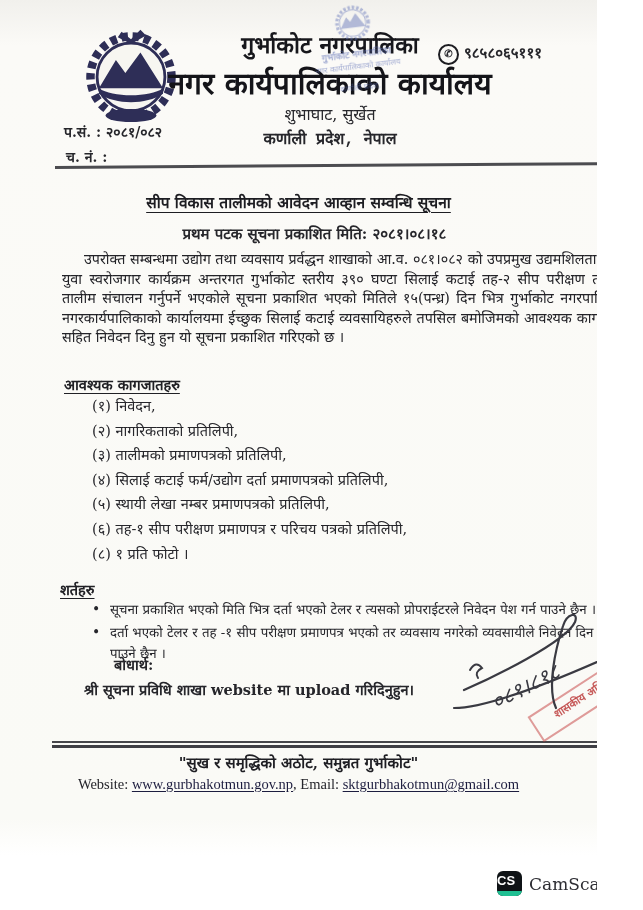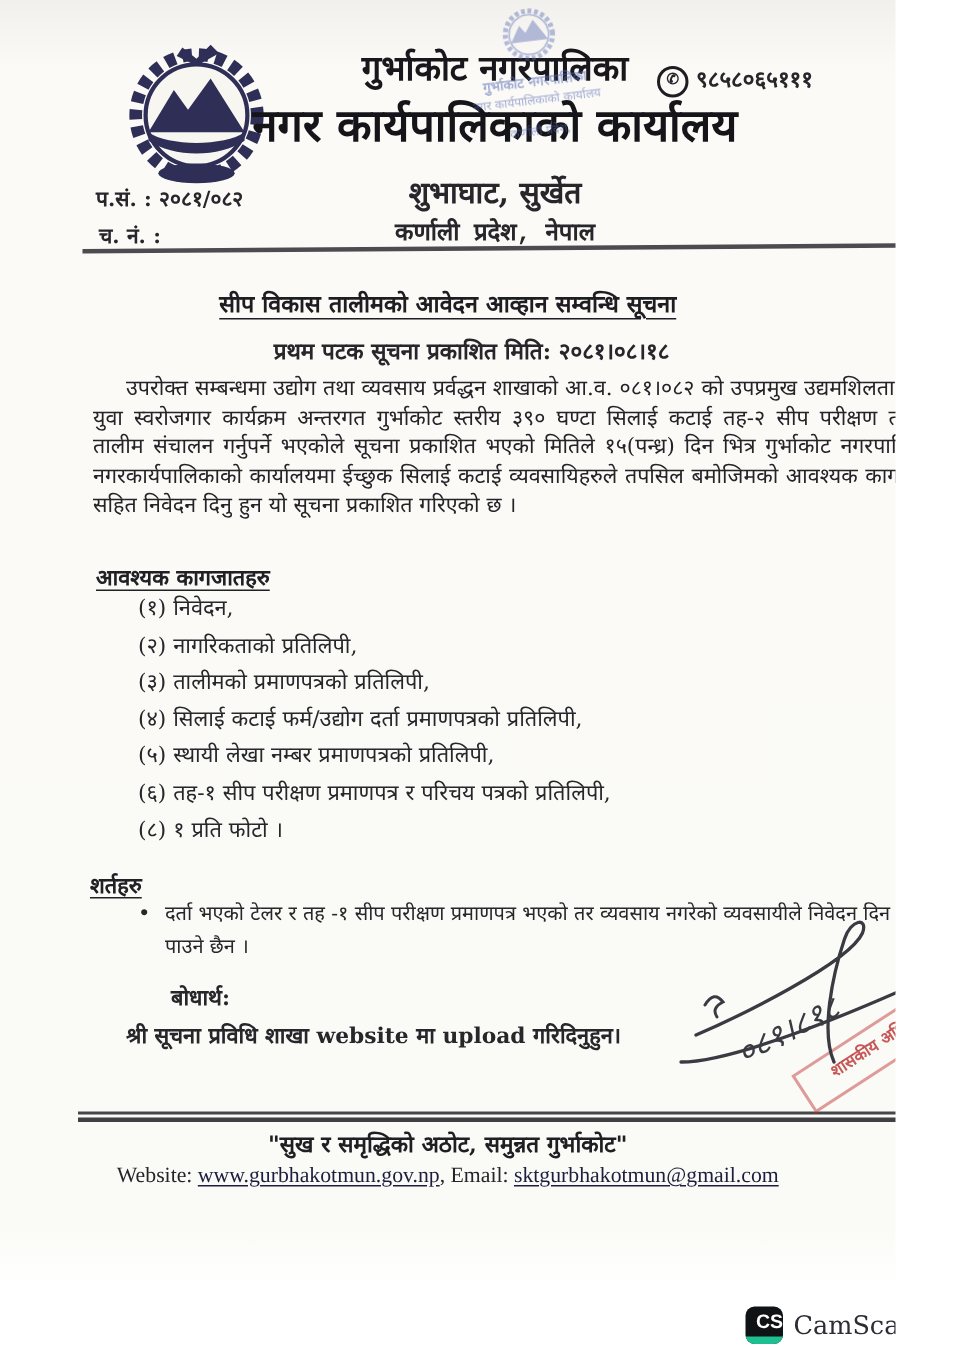--- a/index.html
+++ b/index.html
@@ -7,21 +7,21 @@
     position:relative;width:597px;height:910px;overflow:hidden;
     background:linear-gradient(180deg,#f1f0ec 0%,#fbfaf7 5%,#fafaf6 90%,#ffffff 94%,#ffffff 100%);
     font-family:"DejaVu Serif","Liberation Serif",serif;color:#26262b;
   }
   .abs{position:absolute;}
   
   .logo{left:74px;top:26px;width:114px;height:98px;}
   .head-center{left:120px;top:28px;width:420px;text-align:center;z-index:2;}
   .muni{font-size:23px;font-weight:bold;color:#17171c;white-space:nowrap;}
   .office{font-size:30px;font-weight:bold;color:#141419;white-space:nowrap;margin-top:2px;}
-  .addr{font-size:20px;font-weight:bold;margin-top:11px;}
+  .addr{font-size:16px;font-weight:normal;}
   .prov{font-size:16px;font-weight:bold;margin-top:2px;font-family:Liberation Mono, monospace;}
   .phone{left:438px;top:42px;font-size:15px;font-weight:bold;white-space:nowrap;z-index:3;}
   .phone-circle{display:inline-block;width:17px;height:17px;border:2px solid #1d1d22;border-radius:50%;
     font-size:10px;line-height:16px;text-align:center;vertical-align:middle;margin-right:5px;font-weight:bold;}
   .refno{left:64px;top:122px;font-size:14px;font-weight:bold;}
   .chno{left:66px;top:147px;font-size:14px;font-weight:bold;}
   .blue-stamp{left:288px;top:2px;width:140px;height:130px;transform:rotate(-7deg);
     color:#5a6cb4;opacity:.55;text-align:center;z-index:3;filter:blur(.3px);}
   .blue-stamp .st-l1{font-size:9px;font-weight:bold;margin-top:1px;}
   .blue-stamp .st-l2{font-size:8px;}
@@ -51,21 +51,21 @@
   
   .foot-rule1{left:52px;top:741px;width:562px;height:1.5px;background:#47474b;}
   .foot-rule2{left:52px;top:745px;width:562px;height:2.5px;background:#3f3f44;}
   .slogan{left:0;top:752px;width:100%;text-align:center;font-size:15px;font-weight:bold;color:#1e1e23;}
   .webline{left:0;top:776px;width:100%;text-align:center;font-size:14.5px;color:#24242a;
     font-family:"Liberation Serif","DejaVu Serif",serif;}
   .webline a{color:#1d1d3f;text-decoration:underline;text-underline-offset:2px;}
   
   .cs-wrap{left:497px;top:871px;display:flex;align-items:center;gap:7px;}
   .cs-badge{width:25px;height:25px;background:#0f1316;border-radius:6px;position:relative;overflow:hidden;
-    color:#fff;font:bold 13px/20px "Liberation Sans","DejaVu Sans",sans-serif;text-align:right;}
+    color:#fff;font:bold 13px/20px "Liberation Sans","DejaVu Sans",sans-serif;text-align:left;}
   .cs-badge::after{content:"";position:absolute;left:0;right:0;bottom:0;height:5px;background:#1fbf92;}
   .cs-name{font-family:"DejaVu Serif",serif;font-size:17px;color:#2d2d33;}
 </style>
 </head>
 <body>
 
 <div class="page">
 
   <div class="abs logo">
     <svg width="114" height="98" viewBox="0 0 120 104">
@@ -116,20 +116,21 @@
     <div>(२)  नागरिकताको प्रतिलिपी,</div>
     <div>(३)  तालीमको प्रमाणपत्रको प्रतिलिपी,</div>
     <div>(४)  सिलाई कटाई फर्म/उद्योग दर्ता प्रमाणपत्रको प्रतिलिपी,</div>
     <div>(५)  स्थायी लेखा नम्बर प्रमाणपत्रको प्रतिलिपी,</div>
     <div>(६)  तह-१ सीप परीक्षण प्रमाणपत्र र परिचय पत्रको प्रतिलिपी,</div>
     <div>(८)  १ प्रति फोटो ।</div>
   </div>
 
   <div class="abs sec-head cond-head">शर्तहरु</div>
   <div class="abs cond-list">
+    <div>सूचना प्रकाशित भएको मिति भित्र दर्ता भएको टेलर र त्यसको प्रोपराईटरले निवेदन पेश गर्न पाउने छैन ।</div>
     <div>दर्ता भएको टेलर र तह -१ सीप परीक्षण प्रमाणपत्र भएको तर व्यवसाय नगरेको व्यवसायीले निवेदन दिन पाउने छैन ।</div>
   </div>
 
   <div class="abs cc-label">बोधार्थ:</div>
   <div class="abs cc-line">श्री सूचना प्रविधि शाखा website मा upload  गरिदिनुहुन।</div>
 
   <div class="abs sig">
     <svg width="190" height="130" viewBox="0 0 190 130">
       <path d="M16 82 C 44 70, 118 34, 127 14 C 131 3, 119 5, 115 18 C 107 42, 99 80, 108 100" stroke="#3a3a42" stroke-width="2.2" fill="none" stroke-linecap="round"></path>
       <path d="M6 100 C 42 100, 122 66, 158 50" stroke="#3a3a42" stroke-width="2.2" fill="none" stroke-linecap="round"></path>

